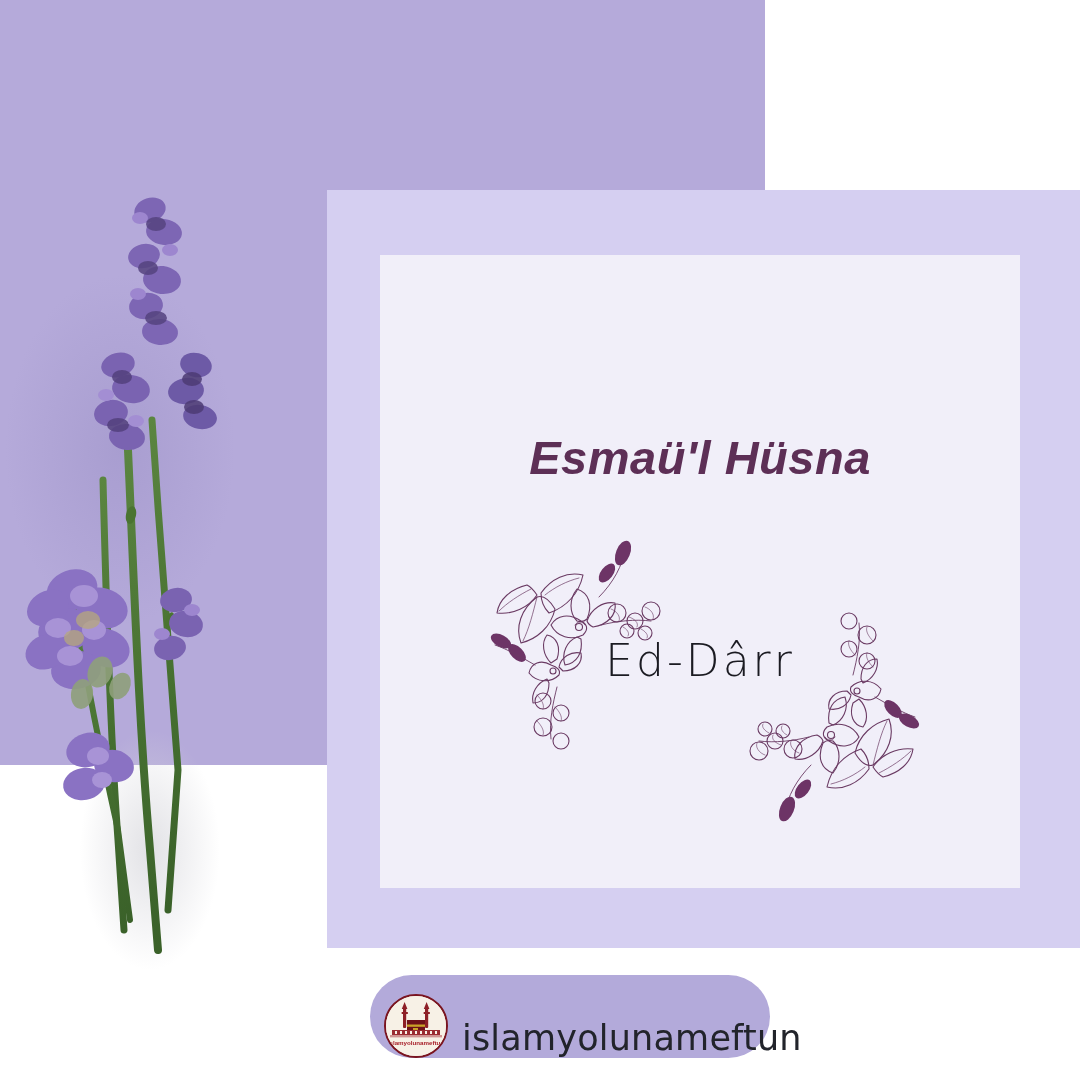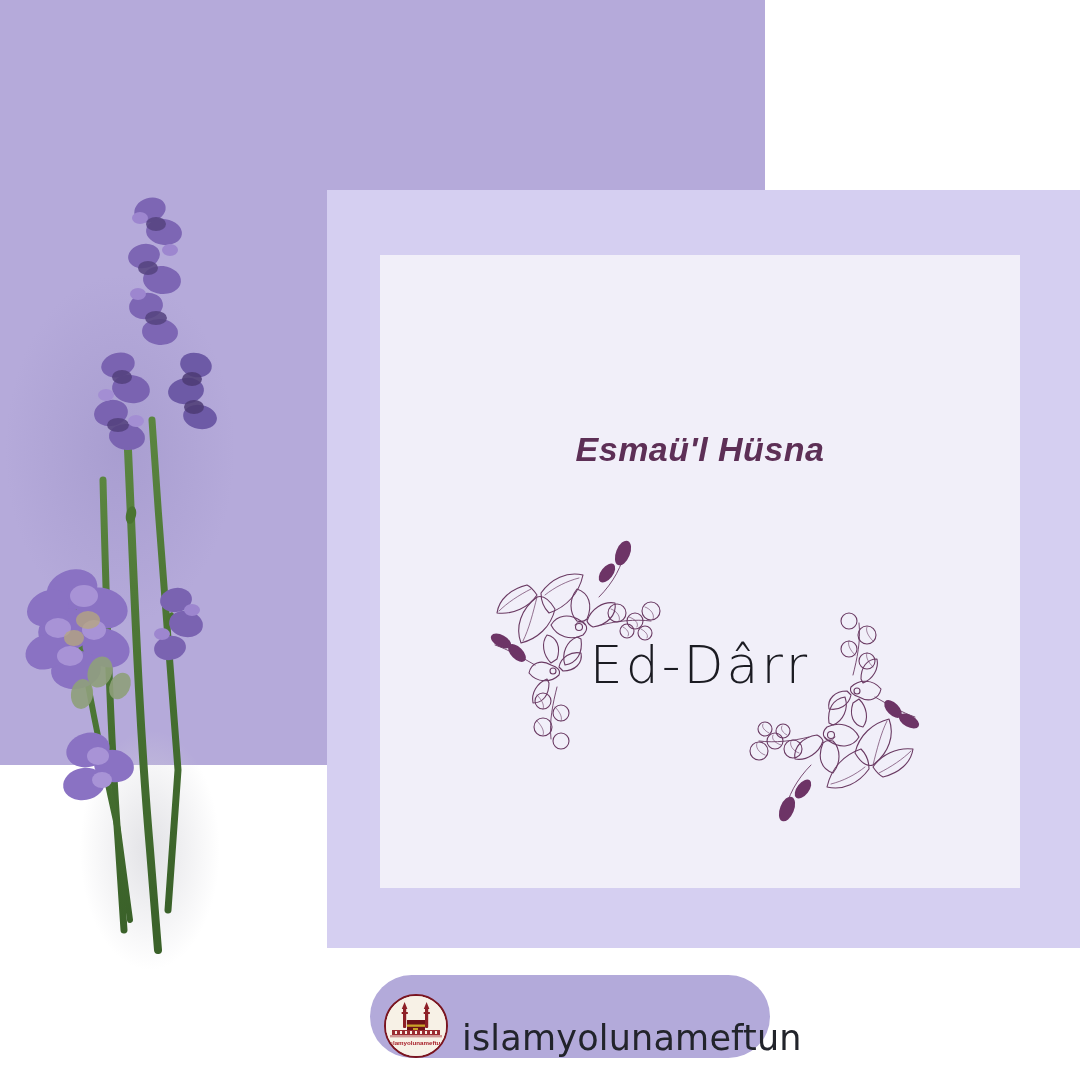--- a/index.html
+++ b/index.html
@@ -63,21 +63,21 @@
     background: #f1eff9;
   }
 
   .card-title {
     position: absolute;
     left: 0;
     top: 0;
     width: 640px;
     text-align: center;
     padding-top: 175px;
-    font-size: 34px;
+    font-size: 47px;
     font-weight: bold;
     font-style: italic;
     letter-spacing: 0.5px;
     color: #5d2f56;
     font-family: "Liberation Sans", sans-serif;
     white-space: nowrap;
   }
 
   
   .ornament {
@@ -88,21 +88,21 @@
     height: 290px;
   }
   .ornament svg { display: block; }
 
   .name-text {
     position: absolute;
     left: 0;
     top: 380px;
     width: 640px;
     text-align: center;
-    font-size: 52px;
+    font-size: 44px;
     font-weight: 300;
     letter-spacing: 3px;
     color: #1b1b22;
     font-family: "DejaVu Sans", sans-serif;
     white-space: nowrap;
   }
 
   
   .handle-badge {
     position: absolute;

